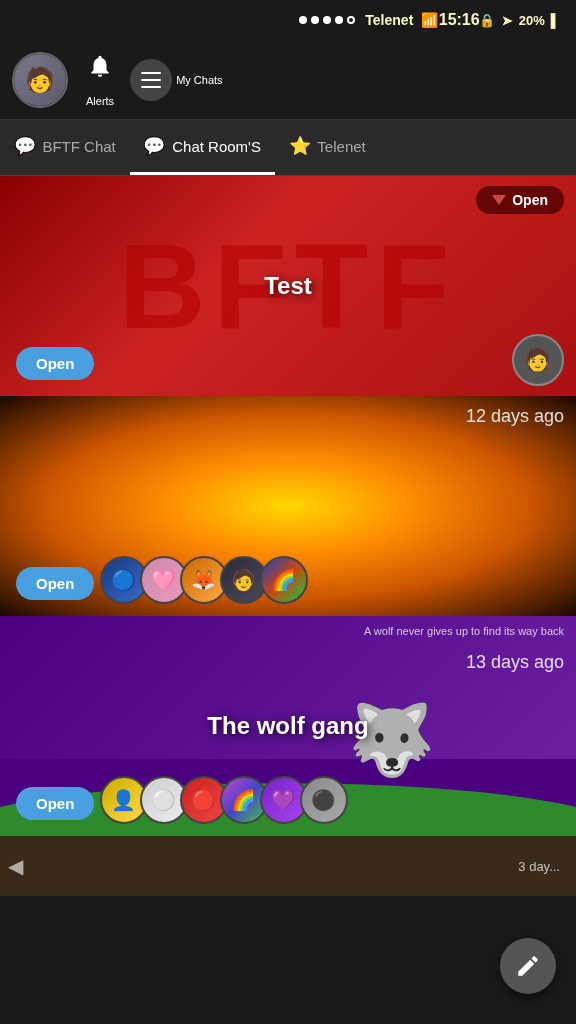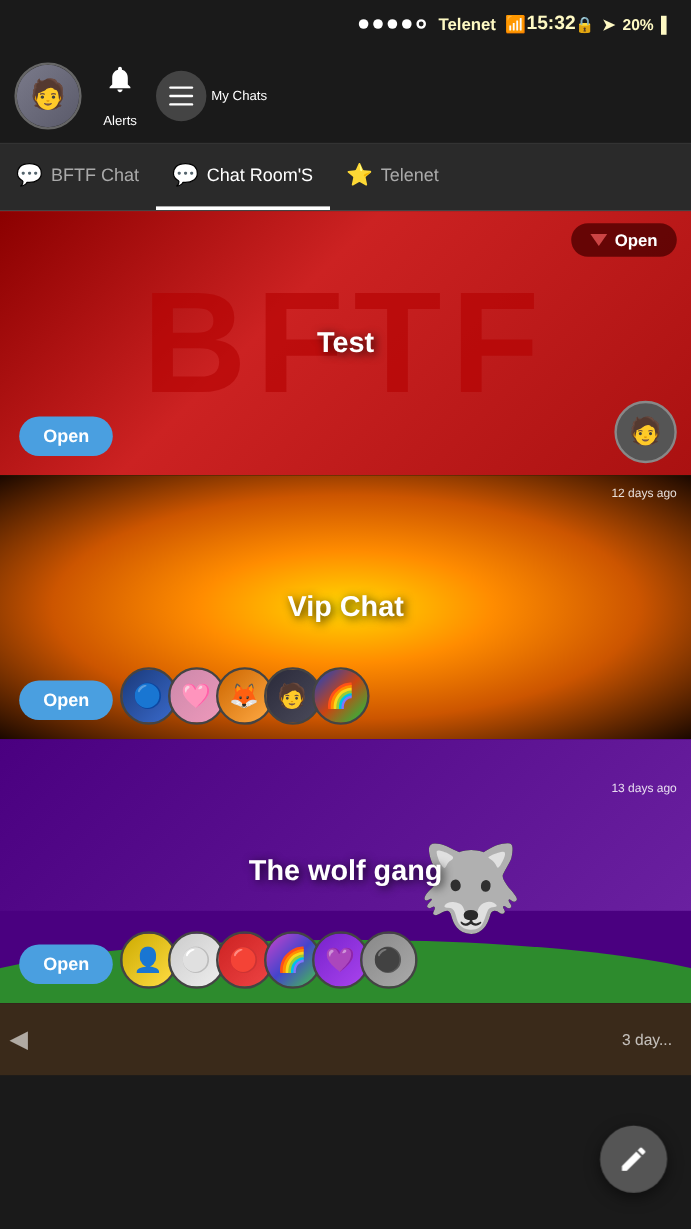--- a/index.html
+++ b/index.html
@@ -221,21 +221,21 @@
       text-shadow: 2px 2px 8px rgba(0,0,0,0.8);
       text-align: center;
     }
 
     .room-meta {
       position: absolute;
       top: 10px;
       right: 12px;
       z-index: 5;
       color: rgba(255,255,255,0.85);
-      font-size: 10px;
+      font-size: 18px;
       text-align: right;
     }
 
     .room-motto {
       position: absolute;
       top: 8px;
       right: 12px;
       z-index: 5;
       color: rgba(255,255,255,0.75);
       font-size: 11px;
@@ -409,21 +409,21 @@
 <div class="status-bar">
   <div class="status-left">
     <span class="status-dot"></span>
     <span class="status-dot"></span>
     <span class="status-dot"></span>
     <span class="status-dot"></span>
     <span class="status-dot empty"></span>
     <span style="margin-left:6px;">Telenet</span>
     <span style="margin-left:4px;">📶</span>
   </div>
-  <div class="status-center">15:32</div>
+  <div class="status-center">15:16</div>
   <div class="status-right">
     <span>🔒</span>
     <span>➤</span>
     <span>20%</span>
     <span>▌</span>
   </div>
 </div>
 
 <div class="header">
   <div class="avatar-circle">
@@ -485,21 +485,20 @@
     <div class="host-avatar">
       <span>🧑</span>
     </div>
   </div>
 
   <div class="room-card room-vip">
     <div class="room-vip-bg"></div>
 
     <div class="room-meta">12 days ago</div>
 
-    <div class="room-name">Vip Chat</div>
 
     <button class="open-btn">
       <span>Open</span>
     </button>
 
     <div class="member-avatars">
       <div class="member-avatar av-blue">🔵</div>
       <div class="member-avatar av-pink">🩷</div>
       <div class="member-avatar av-orange">🦊</div>
       <div class="member-avatar av-dark">🧑</div>
@@ -507,20 +506,23 @@
     </div>
   </div>
 
   <div class="room-card room-wolf">
     <div class="room-wolf-bg">
       <div class="wolf-purple"></div>
       <div class="wolf-green"></div>
     </div>
     <div class="wolf-silhouette">🐺</div>
 
+    <div class="room-motto" style="top:8px;right:12px;left:auto;text-align:right;font-size:11px;color:rgba(255,255,255,0.75);position:absolute;z-index:5;max-width:200px;line-height:1.4;">
+      <span>A wolf never gives up to find its way back</span>
+    </div>
     <div class="room-meta" style="top:36px;">13 days ago</div>
 
     <div class="room-name">The wolf gang</div>
 
     <button class="open-btn">
       <span>Open</span>
     </button>
 
     <div class="member-avatars">
       <div class="member-avatar av-yellow">👤</div>

